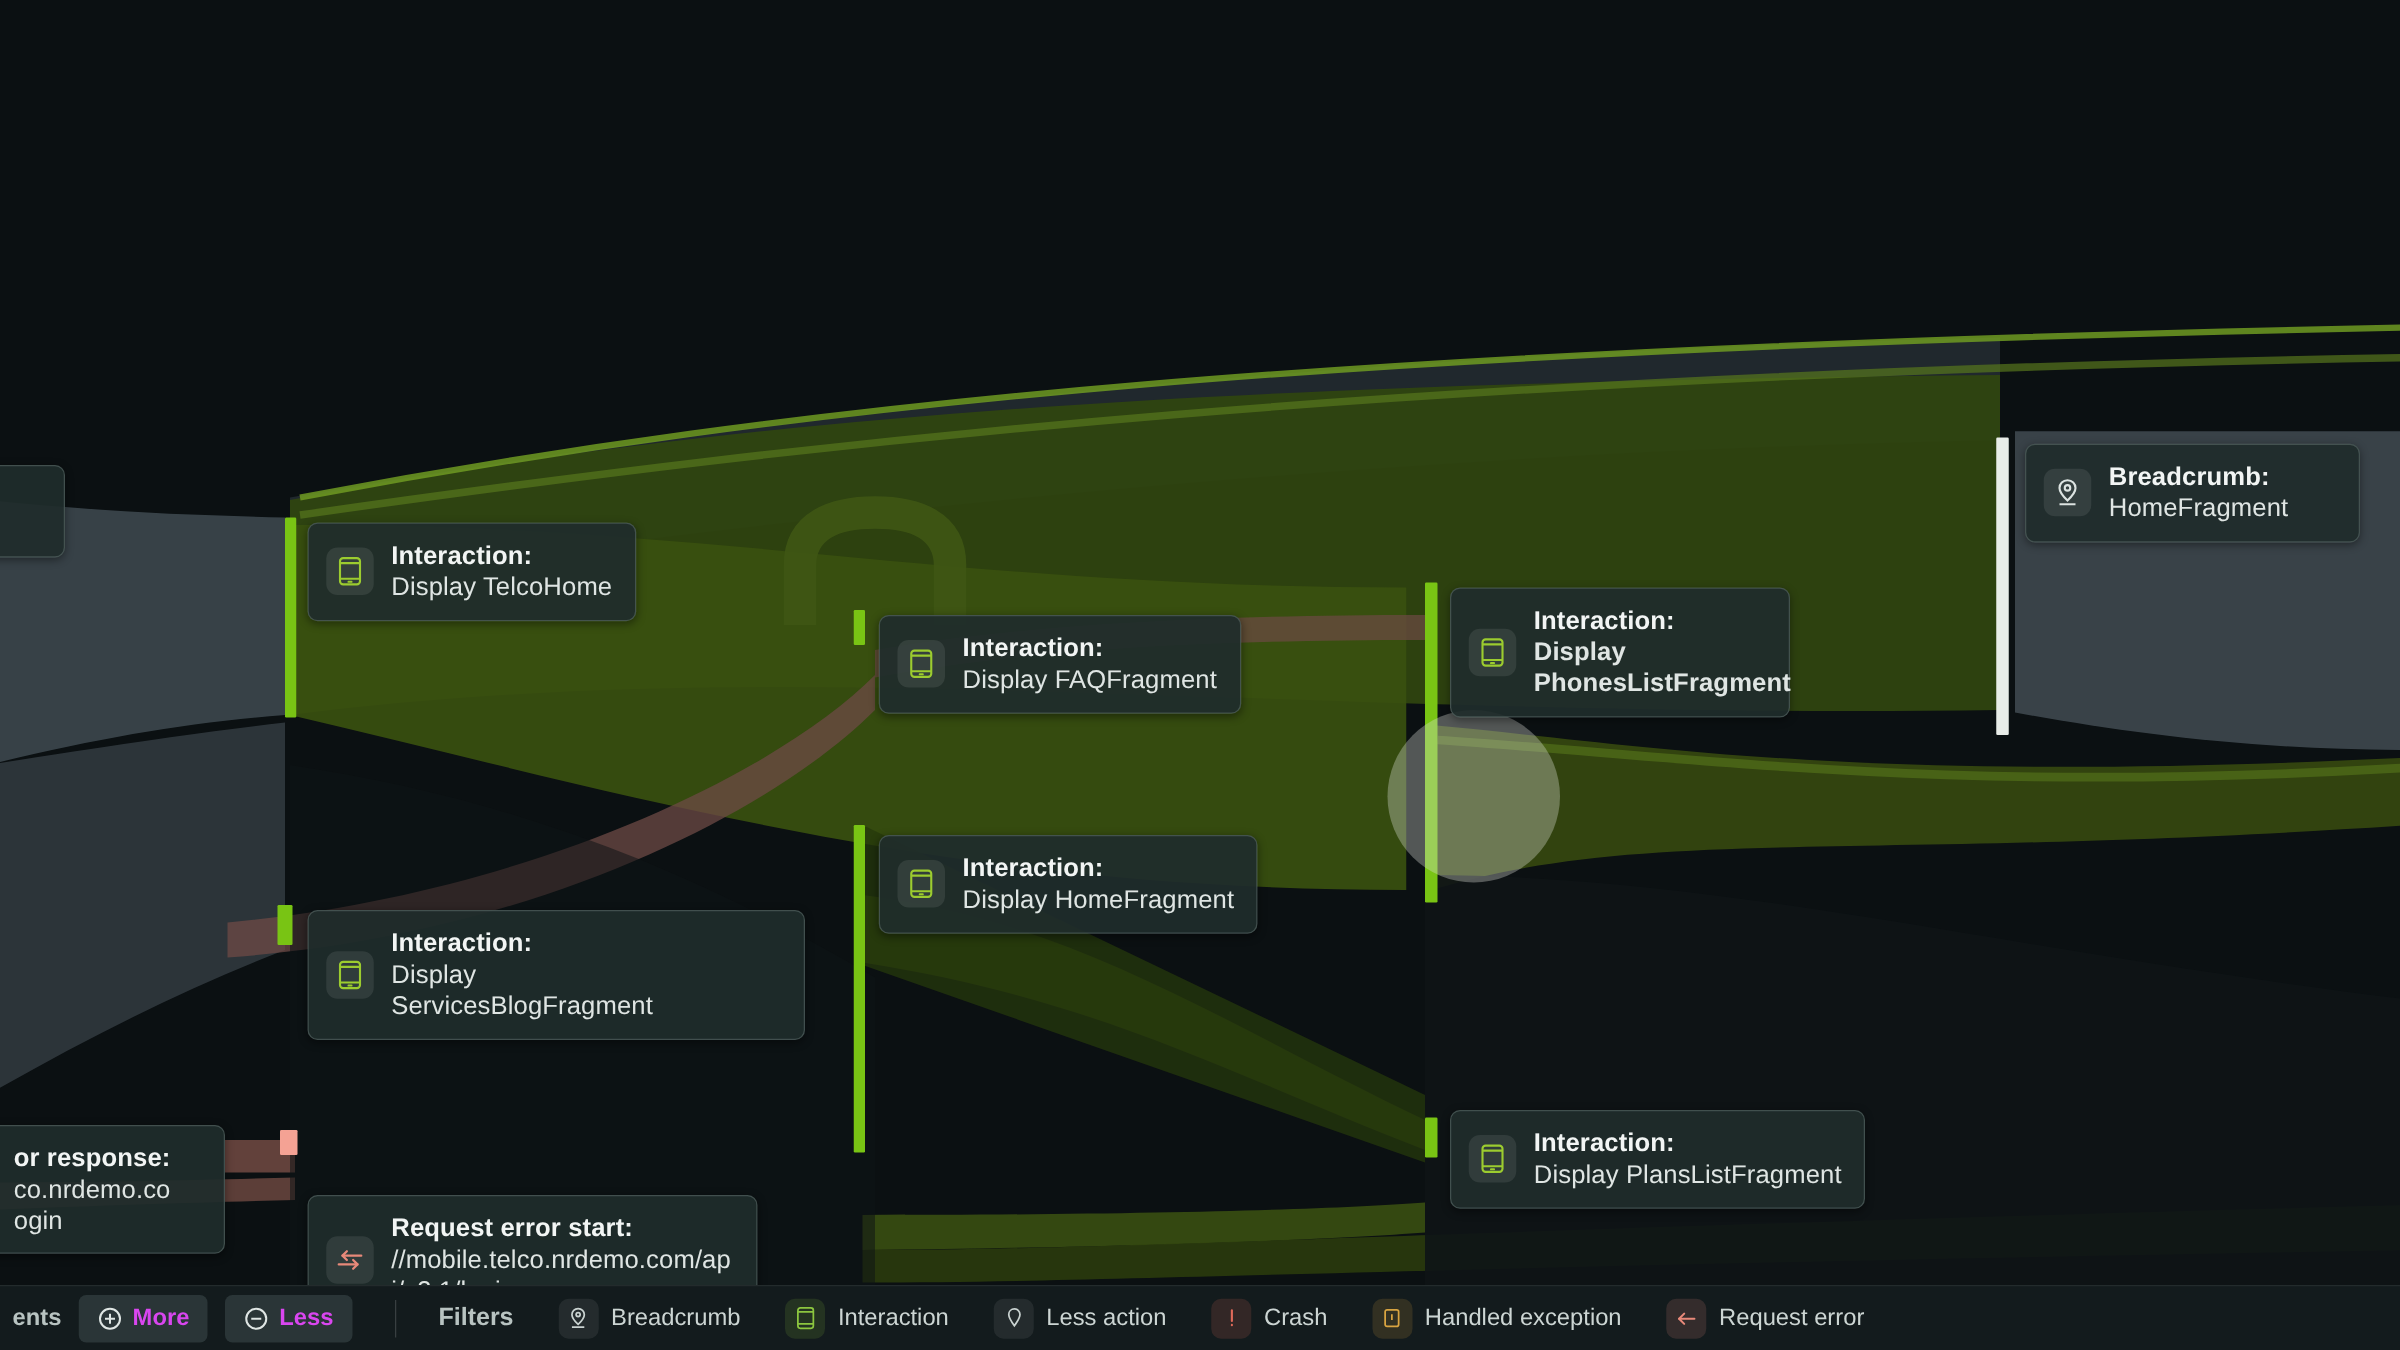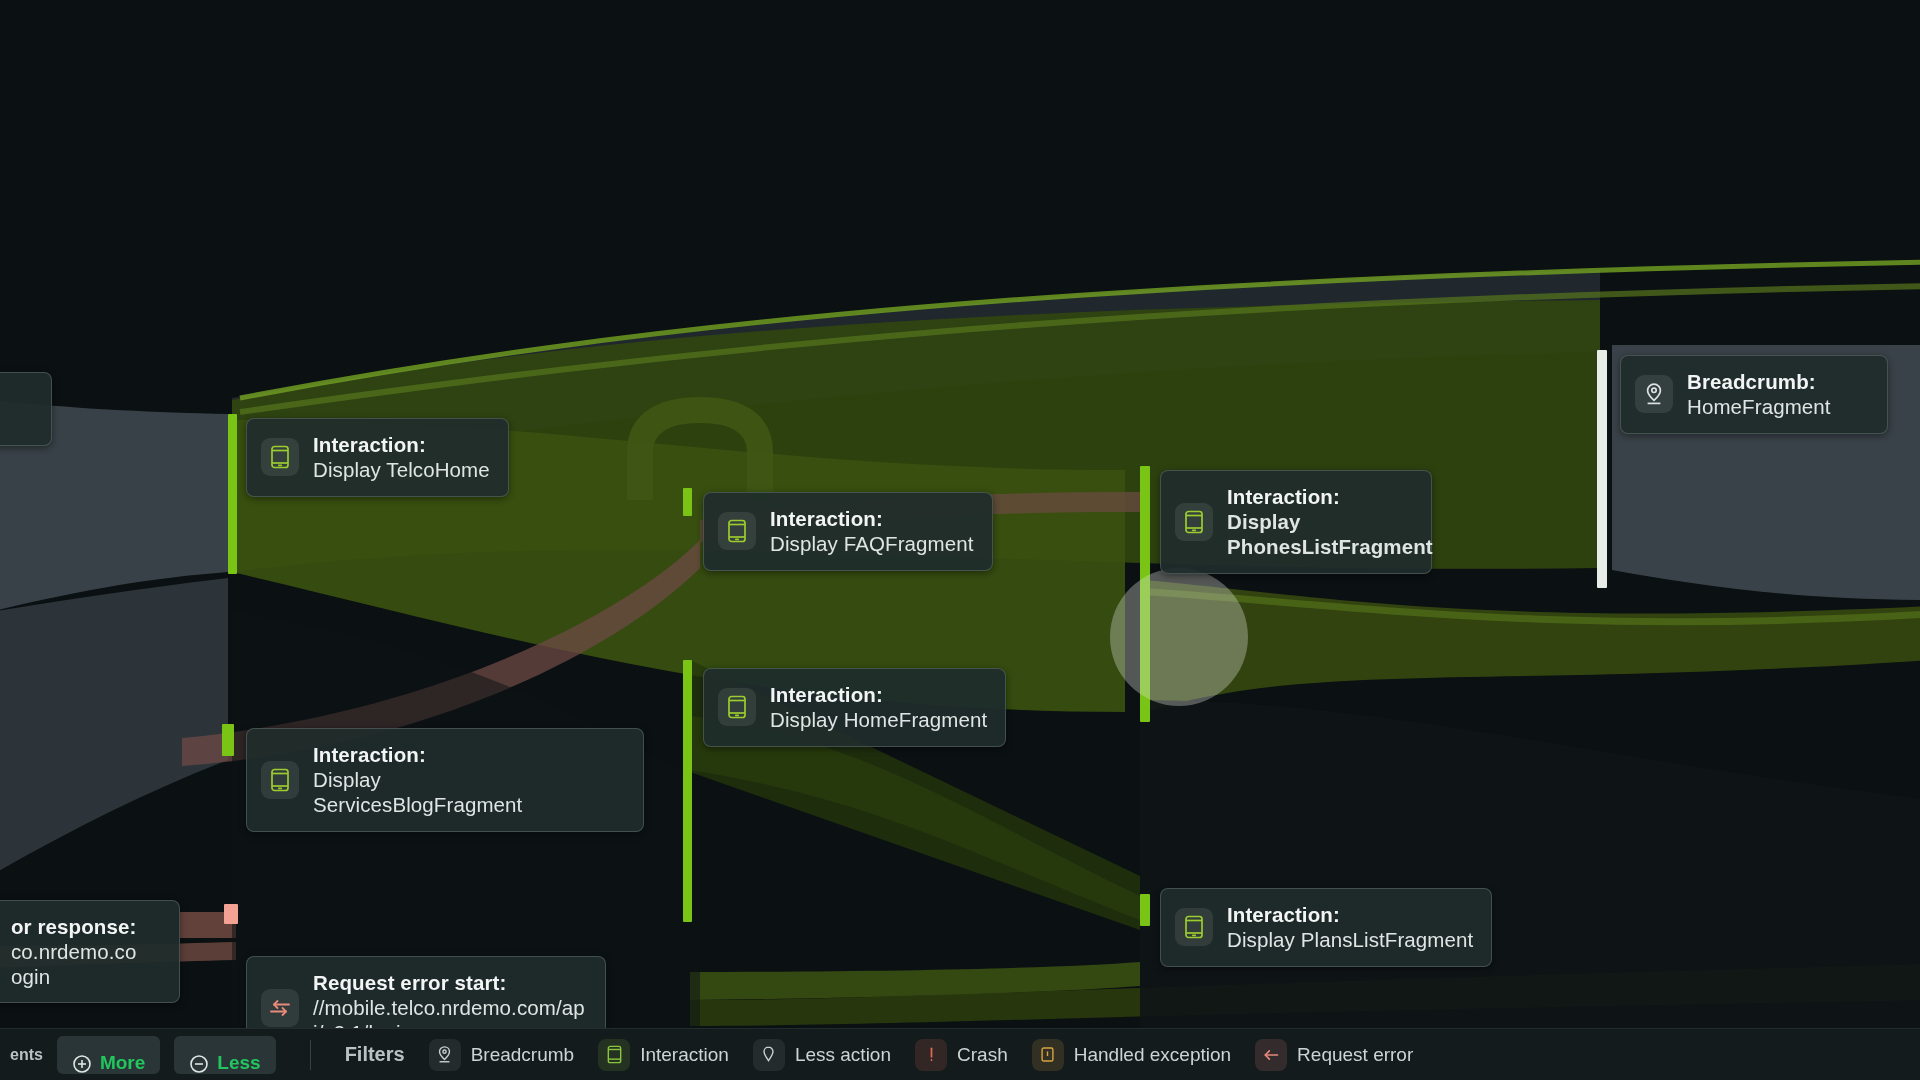--- a/index.html
+++ b/index.html
@@ -88,44 +88,44 @@
     width: 1920px; height: 52px;
     background: #131b1d;
     border-top: 1px solid rgba(255,255,255,0.07);
     display: flex;
     align-items: center;
     padding: 0 22px;
     gap: 0;
   }
   .bar-label {
     color: #b8c3c1;
-    font-size: 16px;
+    font-size: 19px;
     font-weight: 700;
     white-space: nowrap;
   }
   .bar-btn {
-    display: flex; align-items: flex-end; gap: 8px;
+    display: flex; align-items: center; gap: 8px;
     height: 38px;
     padding: 0 15px;
     margin-left: 14px;
     border-radius: 6px;
     background: #2a3537;
-    color: #22c55e;
+    color: #d946ef;
     font-size: 19px;
     font-weight: 700;
     white-space: nowrap;
   }
   .bar-sep {
     width: 1px; height: 30px;
     background: rgba(255,255,255,0.16);
     margin: 0 34px;
   }
   .legend-item {
     display: flex; align-items: center; gap: 10px;
-    margin-left: 24px;
+    margin-left: 36px;
     white-space: nowrap;
   }
   .legend-item .lg-badge {
     width: 32px; height: 32px;
     border-radius: 8px;
     display: flex; align-items: center; justify-content: center;
     background: rgba(255,255,255,0.075);
   }
   .legend-item .lg-text {
     color: #ccd5d3;

